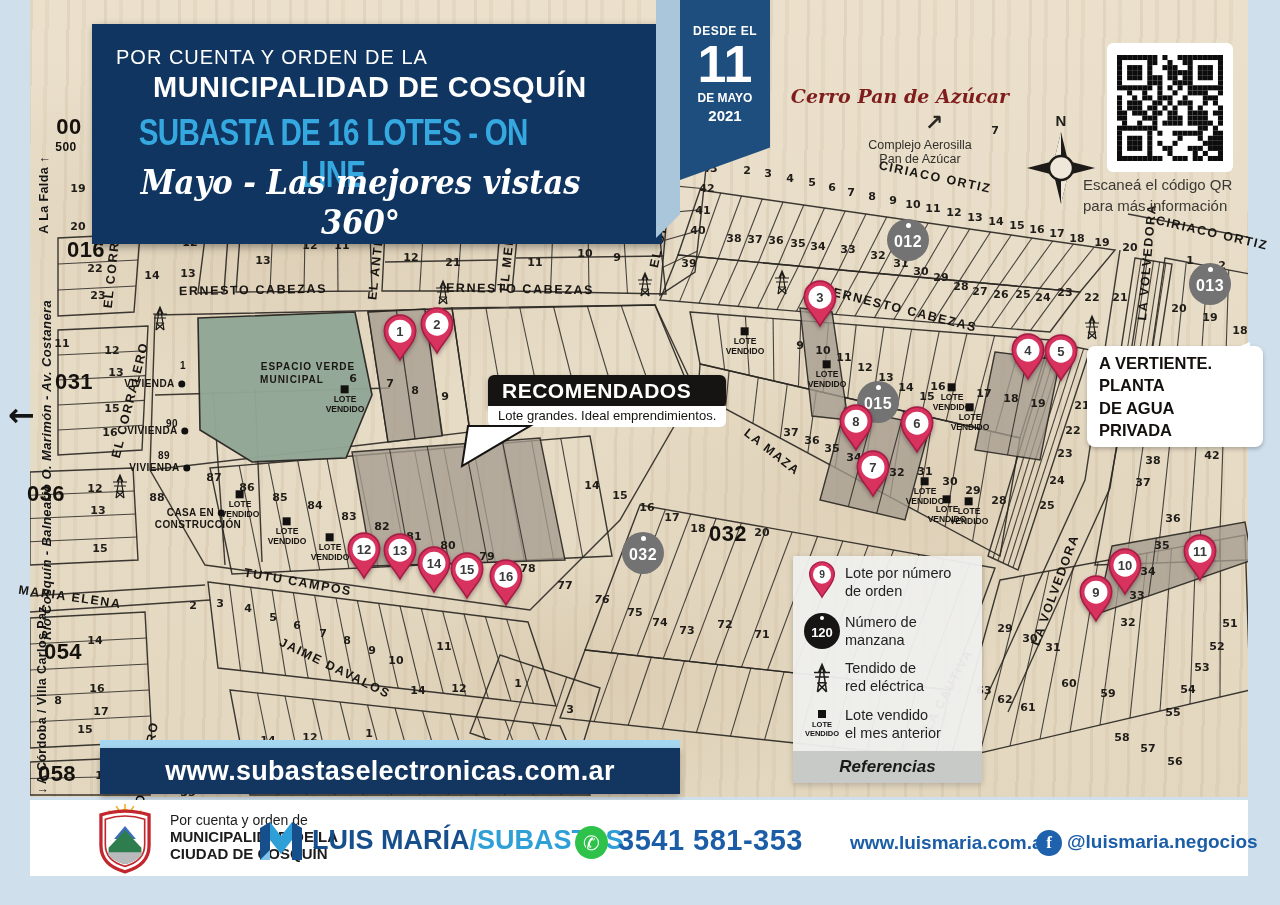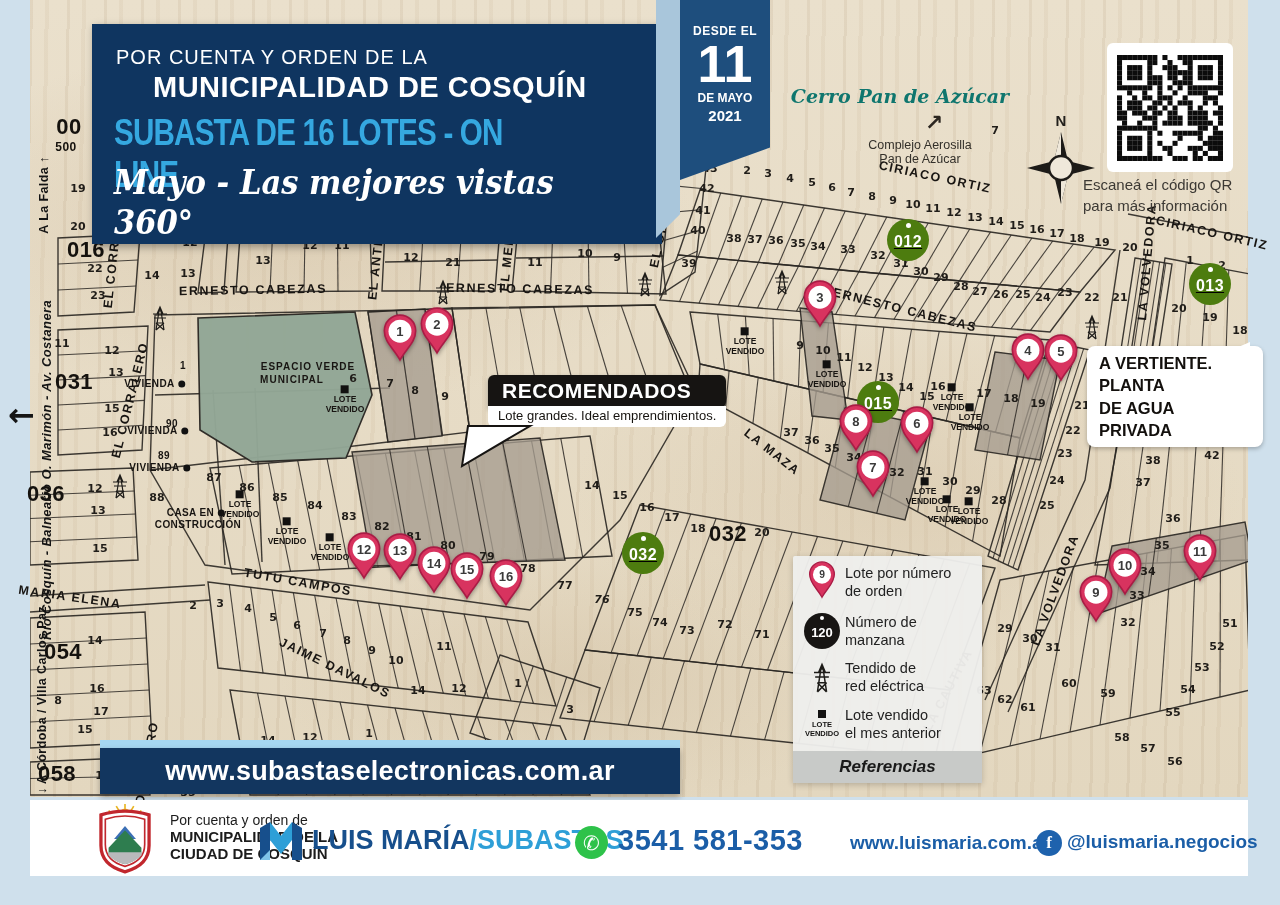--- a/index.html
+++ b/index.html
@@ -23,22 +23,22 @@
   .block-label{font:700 22px "Liberation Sans",sans-serif;color:#15120e;letter-spacing:.5px;}
   .block-label.small{font-size:12px;}
   .annotation{font:700 10px "Liberation Sans",sans-serif;letter-spacing:.4px;color:#181512;}
   .annotation .dot{display:inline-block;width:7px;height:7px;background:#111;border-radius:50%;margin-left:4px;vertical-align:middle;}
   .vmark{position:absolute;transform:translate(-50%,-50%);text-align:center;
          font:700 8.5px "Liberation Sans",sans-serif;line-height:1.2;color:#181512;z-index:2;}
   .vmark .sq{width:8px;height:8px;background:#121110;margin:0 auto 1px;}
   .side-label{font:700 12.5px "Liberation Sans",sans-serif;color:#141414;letter-spacing:.4px;}
   .side-label.italic{font-style:italic;font-size:13px;}
   
-  .badge{position:absolute;width:42px;height:42px;margin:-21px 0 0 -21px;background:#4d7c0f;border-radius:50%;
-         z-index:4;display:flex;align-items:center;justify-content:center;text-decoration:underline;}
+  .badge{position:absolute;width:42px;height:42px;margin:-21px 0 0 -21px;background:#737373;border-radius:50%;
+         z-index:4;display:flex;align-items:center;justify-content:center;}
   .badge:before{content:"";position:absolute;top:4px;left:50%;width:5px;height:5px;margin-left:-2.5px;background:#fff;border-radius:50%;}
   .badge span{color:#fff;font:800 16px "Liberation Sans",sans-serif;letter-spacing:.5px;margin-top:3px;}
   .pin{position:absolute;width:36px;height:48px;margin:-18px 0 0 -18px;z-index:5;filter:drop-shadow(0 2px 2px rgba(0,0,0,.35));}
   
   .co{position:absolute;z-index:6;}
   #reco-tail{position:absolute;z-index:6;}
   #reco-title{background:#161412;color:#fff;border-radius:6px 6px 6px 0;padding:4px 14px 5px;
      font:800 21px "Liberation Sans",sans-serif;letter-spacing:.5px;box-shadow:0 2px 4px rgba(0,0,0,.3);}
   #reco-sub{background:#fff;color:#16130f;border-radius:0 0 6px 6px;padding:2px 10px 4px;margin-top:-2px;
      font:400 13px "Liberation Sans",sans-serif;}
@@ -52,40 +52,40 @@
   .lg-txt{font:400 14.5px "Liberation Sans",sans-serif;color:#222;line-height:1.25;}
   .lg-badge{width:36px;height:36px;background:#171513;border-radius:50%;position:relative;display:flex;align-items:center;justify-content:center;}
   .lg-badge:before{content:"";position:absolute;top:3px;left:50%;width:4px;height:4px;margin-left:-2px;background:#fff;border-radius:50%;}
   .lg-badge span{color:#fff;font:800 13px "Liberation Sans",sans-serif;margin-top:2px;}
   .lg-sqr{width:8px;height:8px;background:#131211;margin-bottom:2px;}
   .lg-sqlabel{font:700 7.5px "Liberation Sans",sans-serif;text-align:center;line-height:1.2;color:#131211;}
   #legend-band{background:#c8cac8;text-align:center;font:800 italic 17px "Liberation Sans",sans-serif;color:#1a1a1a;
      padding:6px 0;margin-top:4px;}
   
   #header{position:absolute;left:92px;top:24px;width:556px;height:206px;background:#0f3560;z-index:8;
-     box-shadow:2px 3px 8px rgba(0,0,0,.35);padding:7px;}
+     box-shadow:2px 3px 8px rgba(0,0,0,.35);padding:7px;text-align:center;}
   #hdr-l1{position:absolute;left:24px;top:22px;color:#fff;font:500 20px "Liberation Sans",sans-serif;letter-spacing:1px;}
   #hdr-l2{position:absolute;left:22px;top:47px;color:#fff;font:800 29px "Liberation Sans",sans-serif;letter-spacing:.5px;margin-left:39px;}
   #hdr-l3{position:absolute;left:22px;top:88px;color:#35a8e0;font:800 37px "Liberation Sans",sans-serif;
      letter-spacing:-1px;transform:scaleX(.8);transform-origin:left;}
   #hdr-l4{position:absolute;left:22px;top:138px;color:#fff;font:700 italic 34px "DejaVu Serif",serif;
      transform:scaleX(.9);transform-origin:left;}
   
   #ribbon{position:absolute;left:656px;top:0;width:116px;height:245px;z-index:8;}
   #ribbon-fold{position:absolute;left:0;top:0;width:24px;height:238px;background:#a9c6db;
      clip-path:polygon(0 0,100% 0,100% 90%,0 100%);}
   #ribbon-main{position:absolute;left:24px;top:0;width:90px;height:180px;background:#1e4e7d;
      clip-path:polygon(0 0,100% 0,100% 82%,0 100%);text-align:center;color:#fff;}
   #ribbon-main .r1{margin-top:24px;font:700 12px "Liberation Sans",sans-serif;letter-spacing:.5px;}
   #ribbon-main .r2{font:800 52px "Liberation Sans",sans-serif;line-height:1.02;}
   #ribbon-main .r3{font:700 12px "Liberation Sans",sans-serif;}
   #ribbon-main .r4{font:700 15px "Liberation Sans",sans-serif;margin-top:2px;}
   
   .tr{position:absolute;z-index:3;}
-  #cerro{font:700 italic 19px "DejaVu Serif",serif;color:#0f766e;}
+  #cerro{font:700 italic 19px "DejaVu Serif",serif;color:#7f1d1d;}
   #cerro-arrow{font:800 22px "DejaVu Sans",sans-serif;color:#2b2620;}
   .complejo{font:400 12.5px "Liberation Sans",sans-serif;color:#33302a;}
   #qr-box{position:absolute;left:1107px;top:43px;width:126px;height:129px;background:#fff;border-radius:6px;z-index:3;
      display:flex;align-items:center;justify-content:center;}
   .qr-caption{font:400 15px "Liberation Sans",sans-serif;color:#3c3934;}
   #compass{position:absolute;left:1018px;top:112px;z-index:3;}
   
   #site-banner{position:absolute;left:100px;top:740px;width:580px;z-index:7;}
   #site-strip{height:8px;background:#a6d7f1;}
   #site-main{height:46px;background:#12365f;display:flex;align-items:center;justify-content:center;

